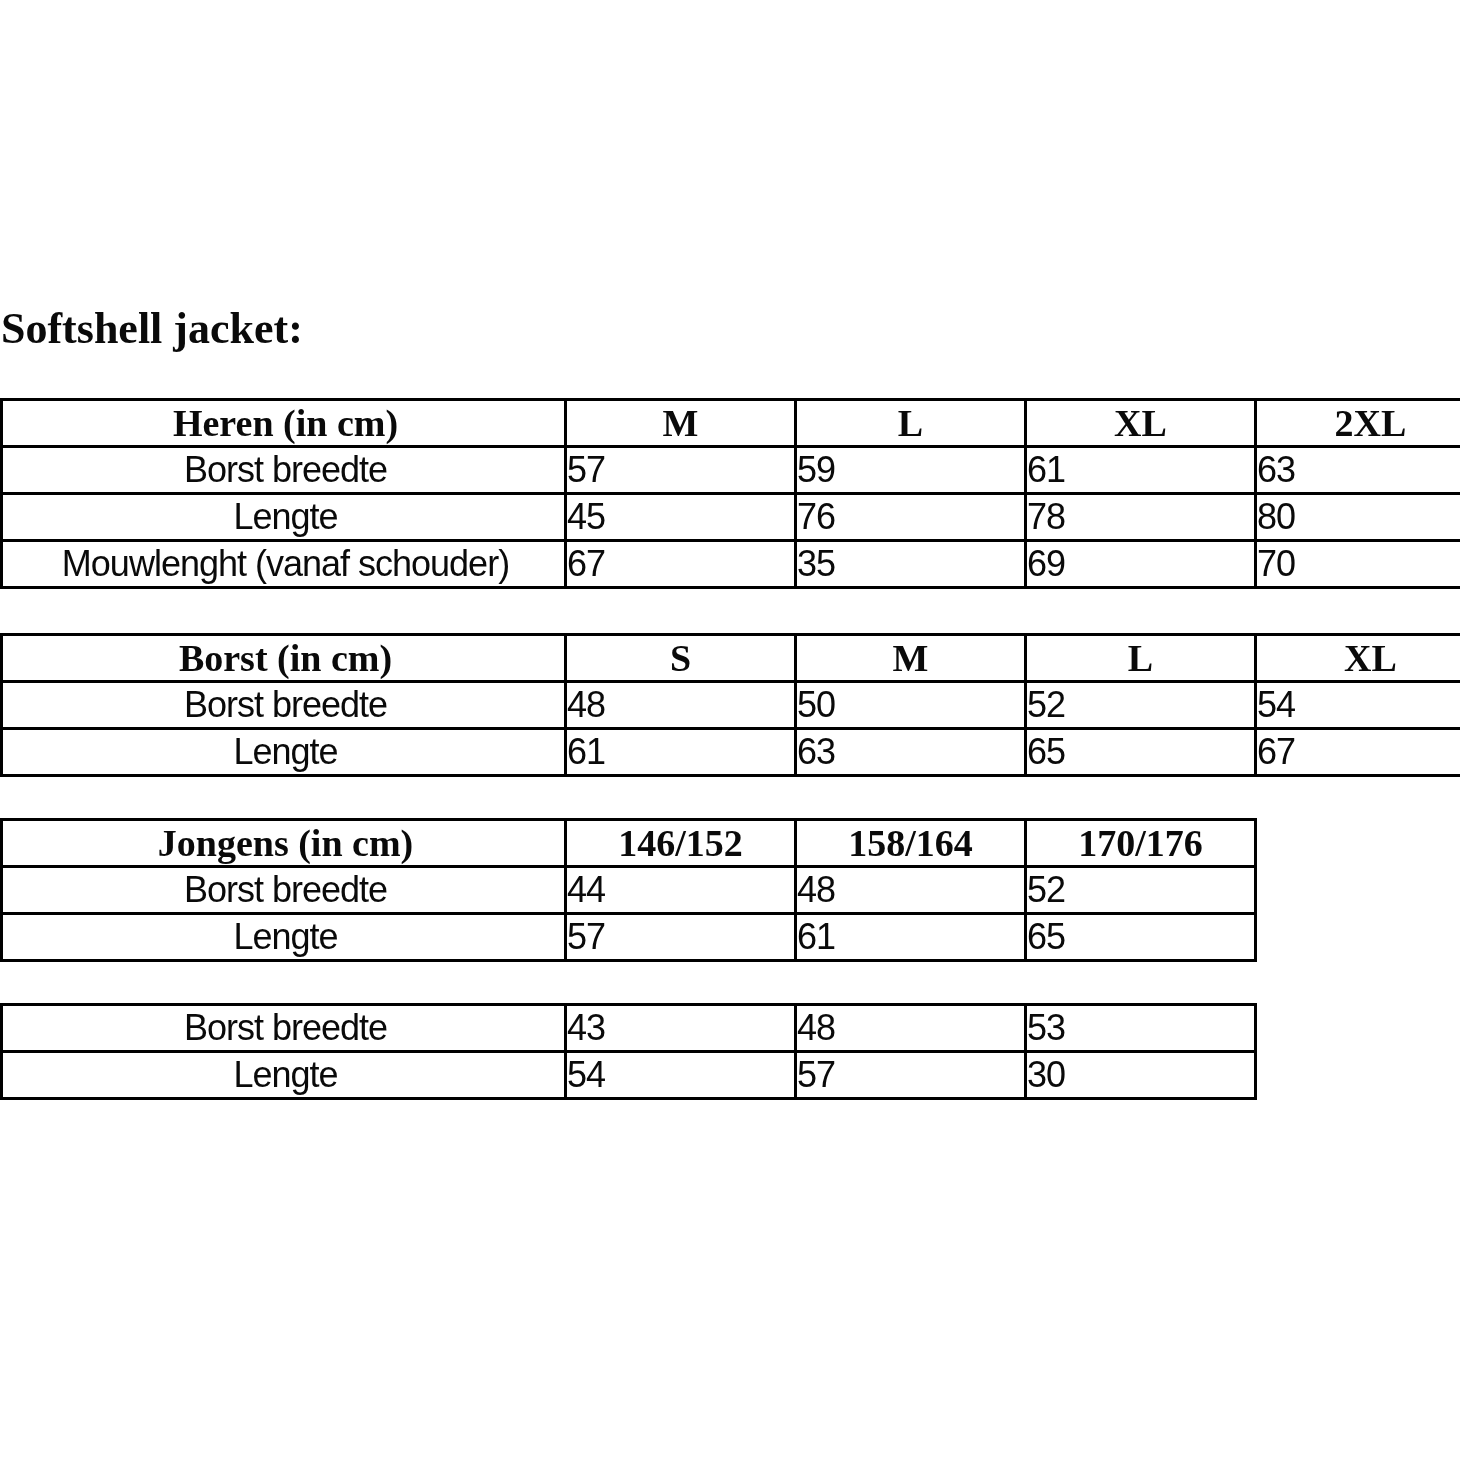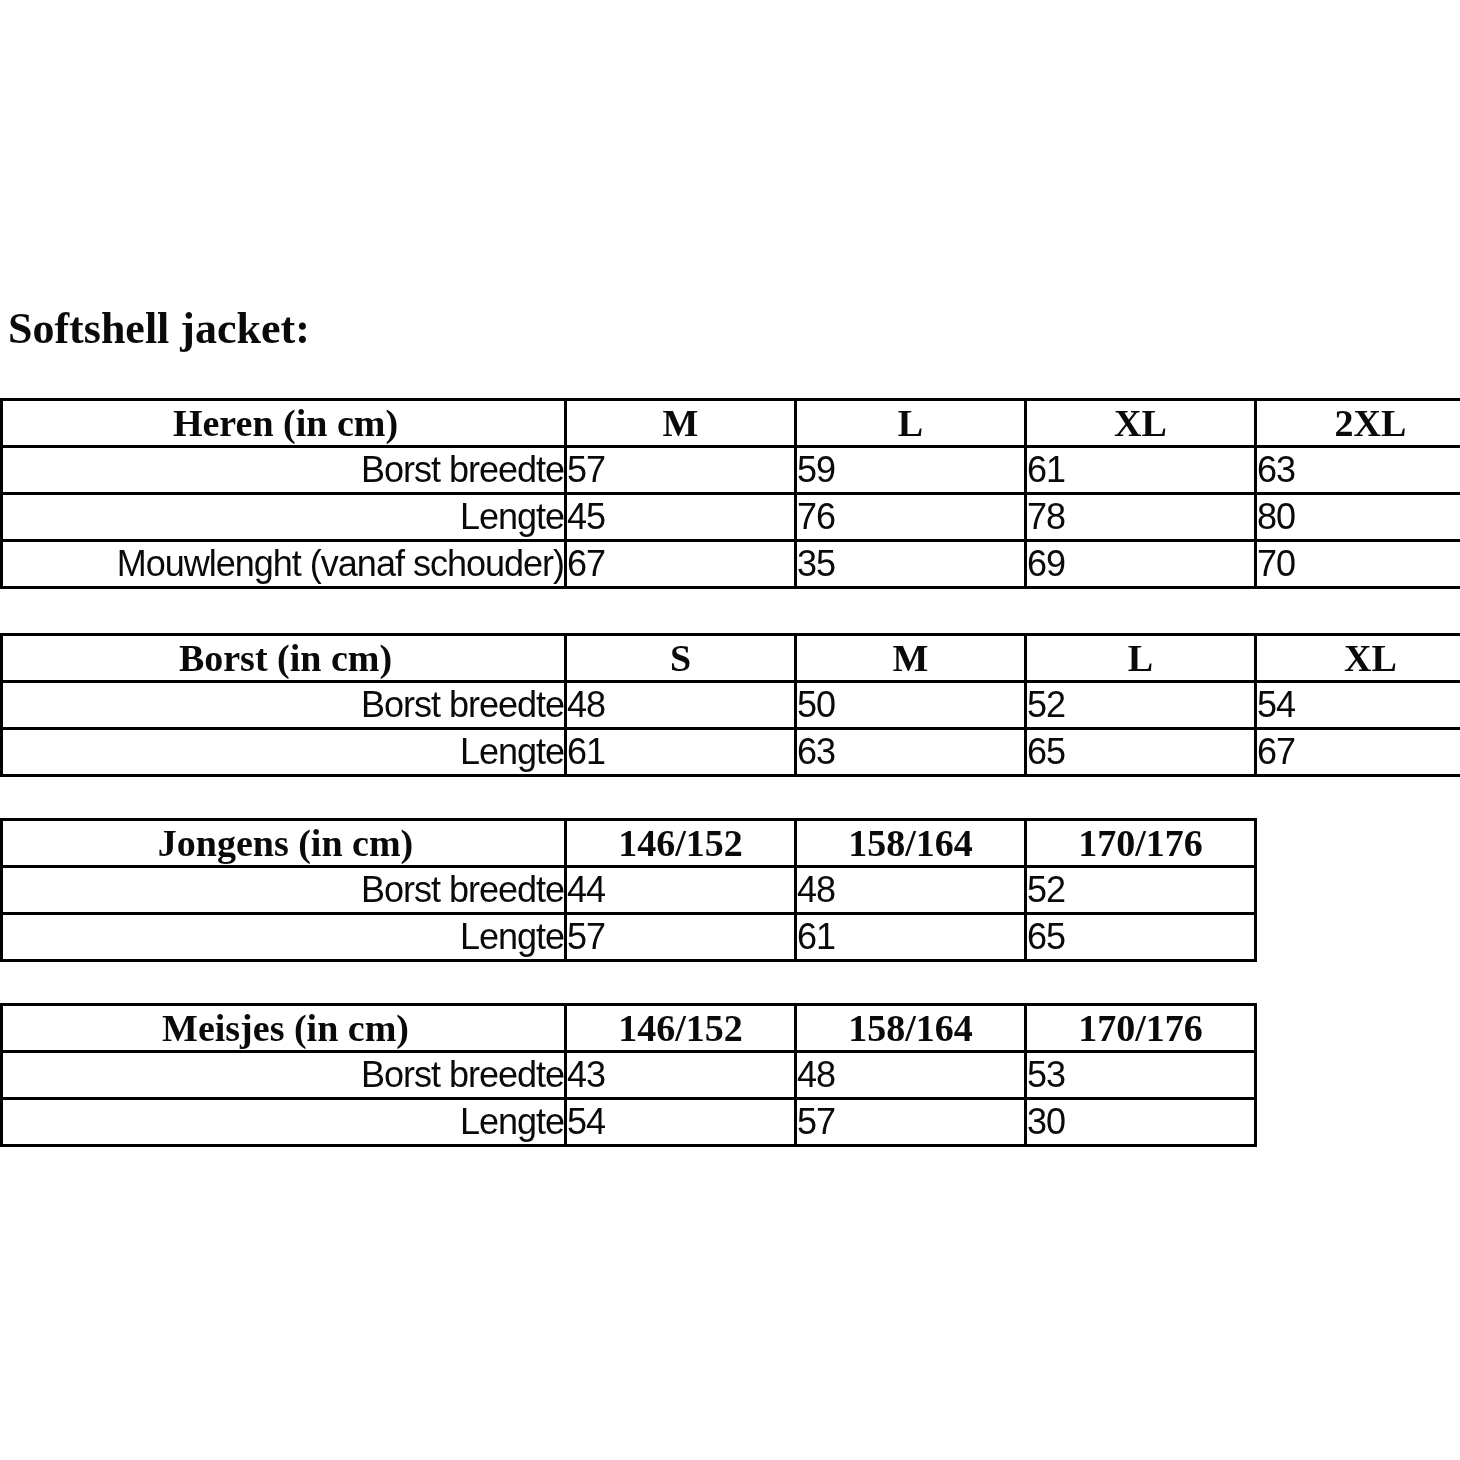--- a/index.html
+++ b/index.html
@@ -11,21 +11,21 @@
     position: relative;
     width: 1460px;
     height: 1460px;
     background: #ffffff;
     overflow: hidden;
     color: #0a0a0a;
     font-family: "Liberation Sans", sans-serif;
   }
   .title {
     margin: 306px 0 0 0;
-    padding-left: 8px;
+    padding-left: 1px;
     font-family: "Liberation Serif", serif;
     font-weight: bold;
     font-size: 44px;
     line-height: 46px;
     color: #0a0a0a;
   }
   table.size-table {
     border-collapse: collapse;
     table-layout: fixed;
     margin-left: 0;
@@ -49,21 +49,21 @@
     font-weight: bold;
     font-size: 38px;
   }
   th.size-head {
     text-align: center;
     font-family: "Liberation Serif", serif;
     font-weight: bold;
     font-size: 38px;
   }
   td.label-cell {
-    text-align: right;
+    text-align: center;
     padding-left: 4px;
     font-size: 36px;
     letter-spacing: -1px;
   }
   td.value-cell {
     text-align: left;
     font-size: 36px;
     letter-spacing: -1px;
   }
   #t-heren   { margin-top: 46px; }
@@ -182,26 +182,20 @@
 
   <table id="t-meisjes" class="size-table narrow">
     <colgroup>
         <col class="c-label">
         <col class="c-data">
         <col class="c-data">
         <col class="c-data">
       </colgroup>
     <tbody>
       <tr>
-        <th class="group-head">Meisjes (in cm)</th>
-        <th class="size-head">146/152</th>
-        <th class="size-head">158/164</th>
-        <th class="size-head">170/176</th>
-      </tr>
-      <tr>
         <td class="label-cell">Borst breedte</td>
         <td class="value-cell">43</td>
         <td class="value-cell">48</td>
         <td class="value-cell">53</td>
       </tr>
       <tr>
         <td class="label-cell">Lengte</td>
         <td class="value-cell">54</td>
         <td class="value-cell">57</td>
         <td class="value-cell">30</td>

